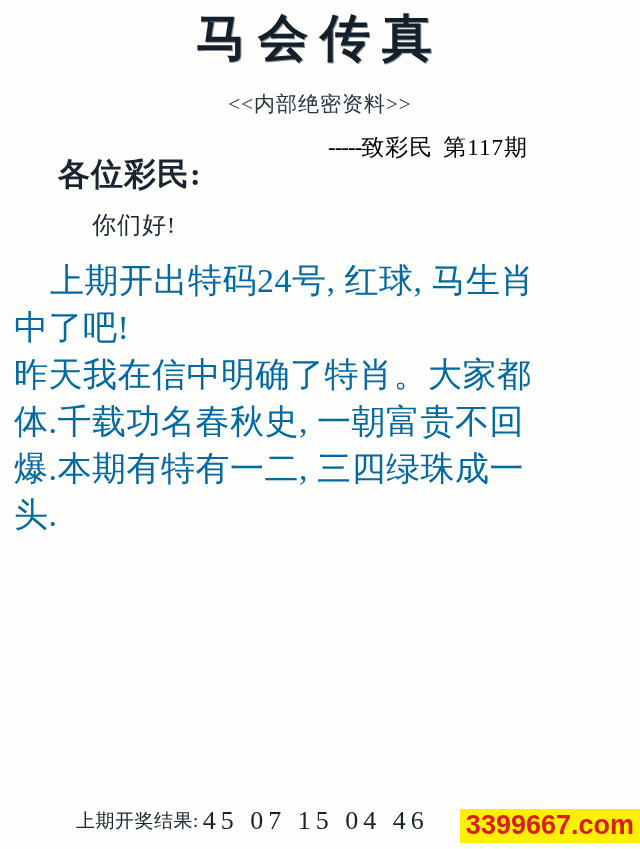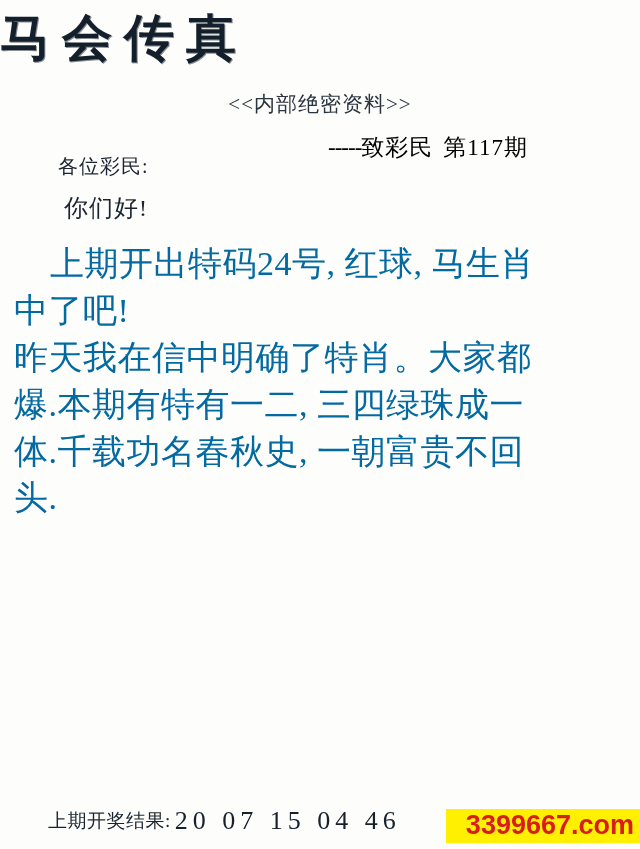--- a/index.html
+++ b/index.html
@@ -17,21 +17,21 @@
   }
   .page {
     position: relative;
     width: 640px;
     height: 849px;
     background: #fdfdfb;
   }
 
   
   .title {
-    text-align: left;
+    text-align: center;
     font-family: "Liberation Serif", "DejaVu Serif", serif;
     font-size: 50px;
     font-weight: bold;
     letter-spacing: 12px;
     color: #13202c;
     padding-top: 8px;
     line-height: 1.2;
     text-shadow: 1px 1px 0 #8a8f94;
   }
   .subtitle {
@@ -52,29 +52,30 @@
   }
   .issue-line .dashes {
     letter-spacing: -1px;
   }
   .issue-num {
     margin-left: 10px;
   }
 
   
   .salutation {
-    font-size: 20px;
+    font-size: 32px;
     margin-left: 58px;
     margin-top: -10px;
     letter-spacing: 1px;
     color: #1a2430;
+    font-weight: bold;
   }
   .greeting {
     font-size: 24px;
-    margin-left: 64px;
+    margin-left: 92px;
     margin-top: 12px;
     letter-spacing: 1px;
     color: #1a2430;
   }
 
   
   .body-text {
     margin: 18px 14px 0 14px;
     font-size: 34px;
     line-height: 1.32;
@@ -105,21 +106,21 @@
   .footer {
     position: absolute;
     left: 0;
     bottom: 6px;
     width: 640px;
     height: 44px;
   }
   .footer-inner {
     display: flex;
     align-items: center;
-    padding-left: 48px;
+    padding-left: 76px;
     height: 44px;
   }
   .footer-label {
     font-size: 19px;
     color: #1a2430;
     letter-spacing: 0.5px;
     white-space: nowrap;
   }
   .footer-numbers {
     font-size: 26px;
@@ -130,21 +131,21 @@
   }
   .watermark {
     position: absolute;
     right: 0;
     bottom: 0;
     background: #ffef00;
     color: #d81d1d;
     font-family: "Liberation Sans", sans-serif;
     font-weight: bold;
     font-size: 27px;
-    padding: 3px 6px 4px 20px;
+    padding: 3px 6px 4px 6px;
     letter-spacing: 0px;
     line-height: 1;
   }
 </style>
 </head>
 <body>
 
 <div class="page">
 
   <div class="title">马会传真</div>
@@ -155,27 +156,27 @@
     <span class="dashes">-----</span><span>致彩民</span><span class="issue-num">第117期</span>
   </div>
 
   <div class="salutation">各位彩民:</div>
   <div class="greeting">你们好!</div>
 
   <div class="body-text">
     <p class="indent">上期开出特码24号, 红球, 马生肖</p>
     <p>中了吧!</p>
     <p>昨天我在信中明确了特肖。大家都</p>
+    <p>体.千载功名春秋史, 一朝富贵不回</p>
     <p>爆.本期有特有一二, 三四绿珠成一</p>
-    <p>体.千载功名春秋史, 一朝富贵不回</p>
     <p>头.</p>
   </div>
 
 
   <div class="footer">
     <div class="footer-inner">
       <span class="footer-label">上期开奖结果:</span>
-      <span class="footer-numbers">20 07 15 04 46</span>
+      <span class="footer-numbers">45 07 15 04 46</span>
     </div>
     <div class="watermark">3399667.com</div>
   </div>
 
 </div>
 
 </body></html>

